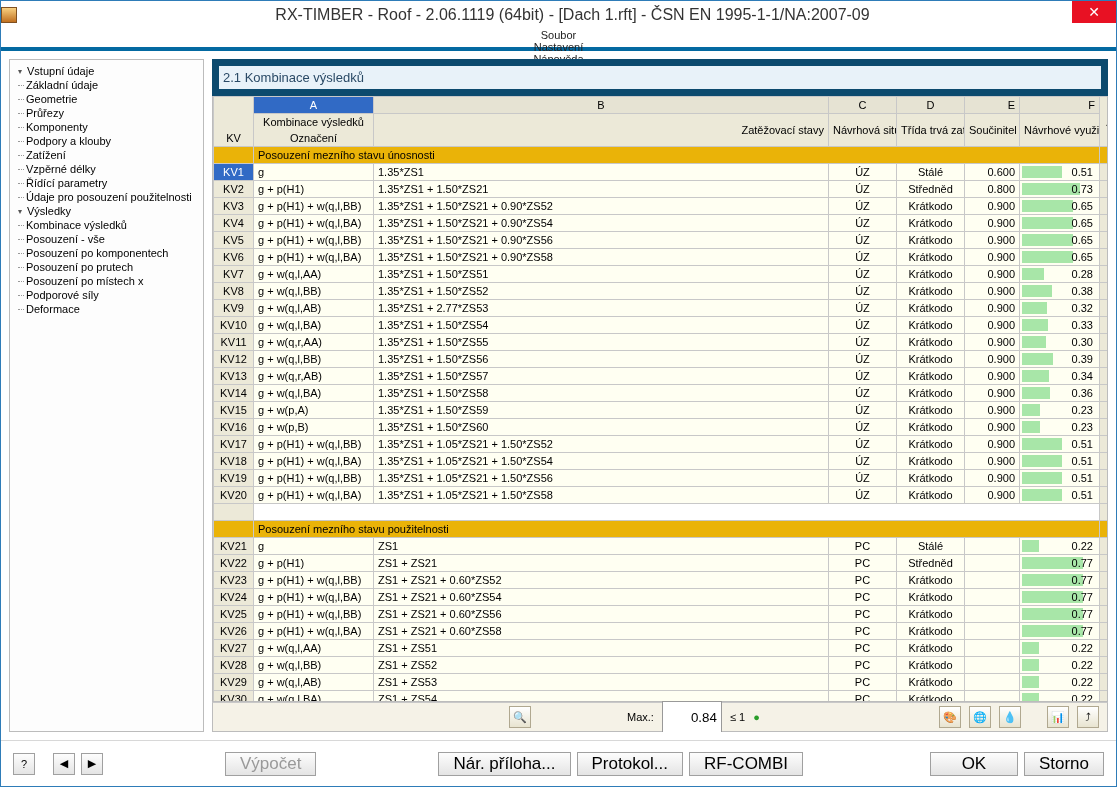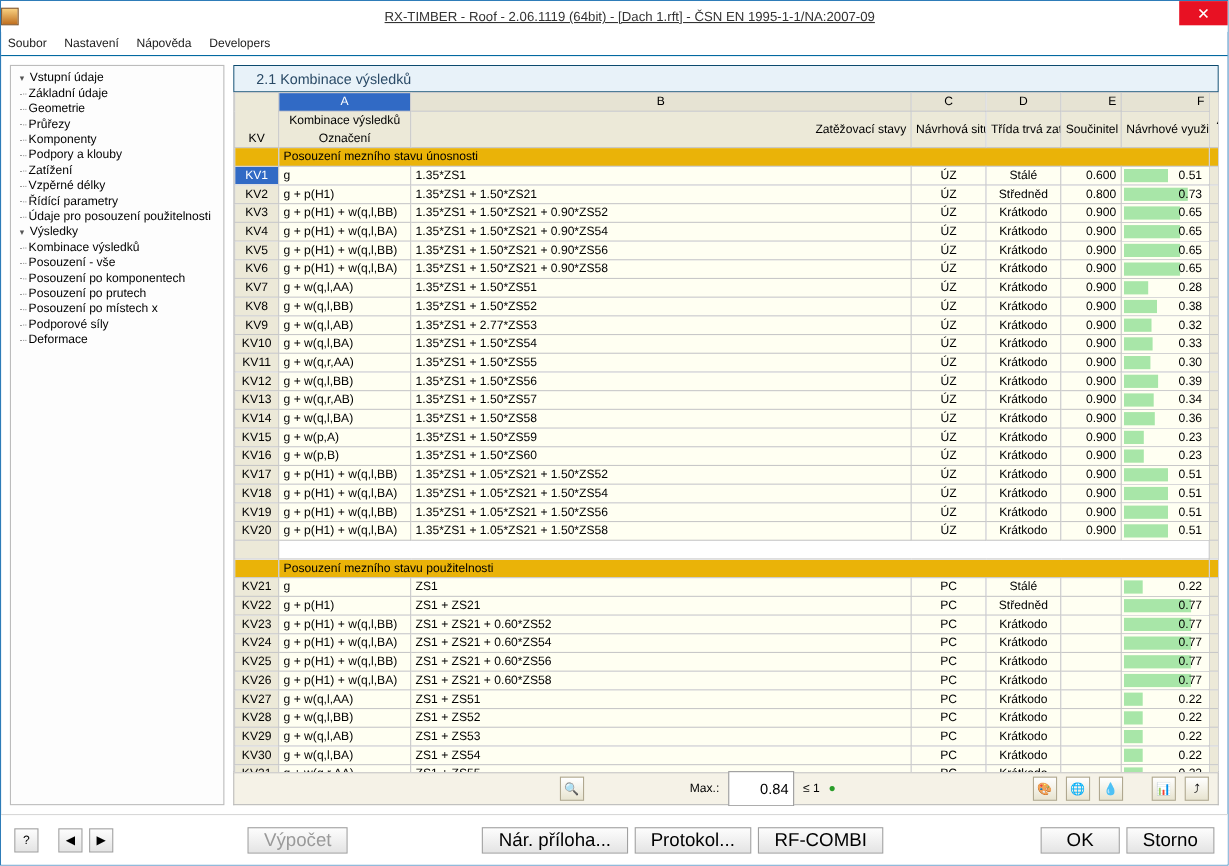--- a/index.html
+++ b/index.html
@@ -1,31 +1,31 @@
 <!DOCTYPE html>
 <html><head>
 <meta charset="utf-8">
 <style>
   * { box-sizing: border-box; }
   html, body { margin: 0; padding: 0; font-family: "Segoe UI", Tahoma, sans-serif; font-size: 11px; background: #fff; }
   .window { width: 1117px; height: 787px; border: 1px solid #2e7cb8; background: #fff; display: flex; flex-direction: column; }
   .titlebar { background: #fff; height: 28px; display: flex; align-items: center; position: relative; color: #555; }
   .titlebar .icon-box { width: 28px; text-align: center; }
-  .titlebar .title-text { flex: 1; text-align: center; font-size: 12px; color: #333; text-decoration: underline; }
+  .titlebar .title-text { flex: 1; text-align: center; font-size: 16px; color: #333; }
   .close-btn { width: 44px; height: 22px; background: #e81123; color: #fff; display: flex; align-items: center; justify-content: center; position: absolute; right: 0; top: 0; font-size: 14px; cursor: pointer; }
-  .menubar { height: 22px; display: flex; align-items: center; padding: 0 6px; gap: 16px; color: #222; border-bottom:1px solid #0369a1;}
+  .menubar { height: 22px; display: flex; align-items: center; padding: 0 6px; color: #222; border-bottom:4px solid #0369a1;flex-direction:column;}
   .menubar span { cursor: default; }
   .body-area { flex: 1; display: flex; padding: 8px; gap: 8px; overflow: hidden; }
   .nav { width: 195px; border: 1px solid #bcbcbc; background: #fdfdfd; padding: 4px 2px; overflow: auto; }
   .nav-item { padding: 1px 0 1px 6px; display:flex; align-items:center; gap:2px;}
   .nav-sub .nav-item { padding-left: 14px; position:relative;}
   .nav-sub .nav-item::before{content:""; position:absolute; left:6px; top:50%; width:6px; border-top:1px dotted #999;}
   .nav-group:before { content: "▾"; font-size: 8px; margin-right:3px; color:#555;}
   .main { flex: 1; display: flex; flex-direction: column; overflow: hidden; }
-  .main-header { background: #e8f2f9; border: 1px solid #0c4a6e; padding: 4px 20px; font-size: 13px; color: #2a4a66; }
+  .main-header { background: #e8f2f9; border: 7px solid #0c4a6e; padding: 4px 4px; font-size: 13px; color: #2a4a66; }
   .table-wrap { flex: 1; border: 1px solid #bcbcbc; border-top: none; overflow: auto; background:#fff;}
   table { border-collapse: collapse; width: 100%; table-layout: fixed; }
   th, td { border: 1px solid #c8c8c8; padding: 0 4px; height: 16px; line-height: 16px; white-space: nowrap; overflow: hidden; font-size: 11px; }
   th { background: #ece9d8; font-weight: normal; text-align: center; }
   th.col-letter { background:#e6e3d3;}
   .col-kv { width: 40px; text-align: center; background:#ece9d8;}
   .col-a { width: 120px; }
   .col-b { width: 455px; }
   .col-c { width: 68px; text-align: center; }
   .col-d { width: 68px; text-align: center; }
@@ -36,21 +36,21 @@
   td.data { background:#fffff2;}
   .group-row td { background: #eab308; font-weight: normal; padding-left:4px;}
   .bar { position:absolute; left:2px; top:2px; bottom:2px; background:#a8e6a8; }
   .fval { position:relative; z-index:1; padding-right:2px;}
   .bottom-strip { height:30px; border:1px solid #bcbcbc; border-top:1px solid #c8c8c8; background:#f5f2e7; display:flex; align-items:center; padding:0 8px; gap:8px;}
   .ico-btn { width:22px; height:22px; border:1px solid #b0a890; background:linear-gradient(#fff,#e8e4d0); display:inline-flex; align-items:center; justify-content:center; cursor:pointer; font-size:11px;}
   .max-input{ width:60px; height:32px; text-align:right; padding:0 4px; border:1px solid #999;}
   .footer { height: 46px; border-top: 1px solid #d8d8d8; display: flex; align-items: center; padding: 0 12px; gap:6px; background:#fff;}
   .btn { height: 24px; padding: 0 14px; border: 1px solid #a0a0a0; background: linear-gradient(#fdfdfd,#e4e4e4); cursor: pointer; font-size:17px;}
   .btn.disabled { color:#999;}
-  .btn.ok { width:72px;}
+  .btn.ok { width:88px;}
   .spacer{flex:1;}
   .small-ico{width:22px;height:22px;border:1px solid #a0a0a0;background:linear-gradient(#fdfdfd,#e4e4e4);display:inline-flex;align-items:center;justify-content:center;}
   .app-icon{width:16px;height:16px;background:linear-gradient(#f8d080,#c07020);border:1px solid #805020;}
   .scroll-col{width:16px !important; background:#ece9d8; border-left:1px solid #c8c8c8;}
 </style>
 </head>
 <body>
 
 <div class="window">
   <div class="titlebar">

